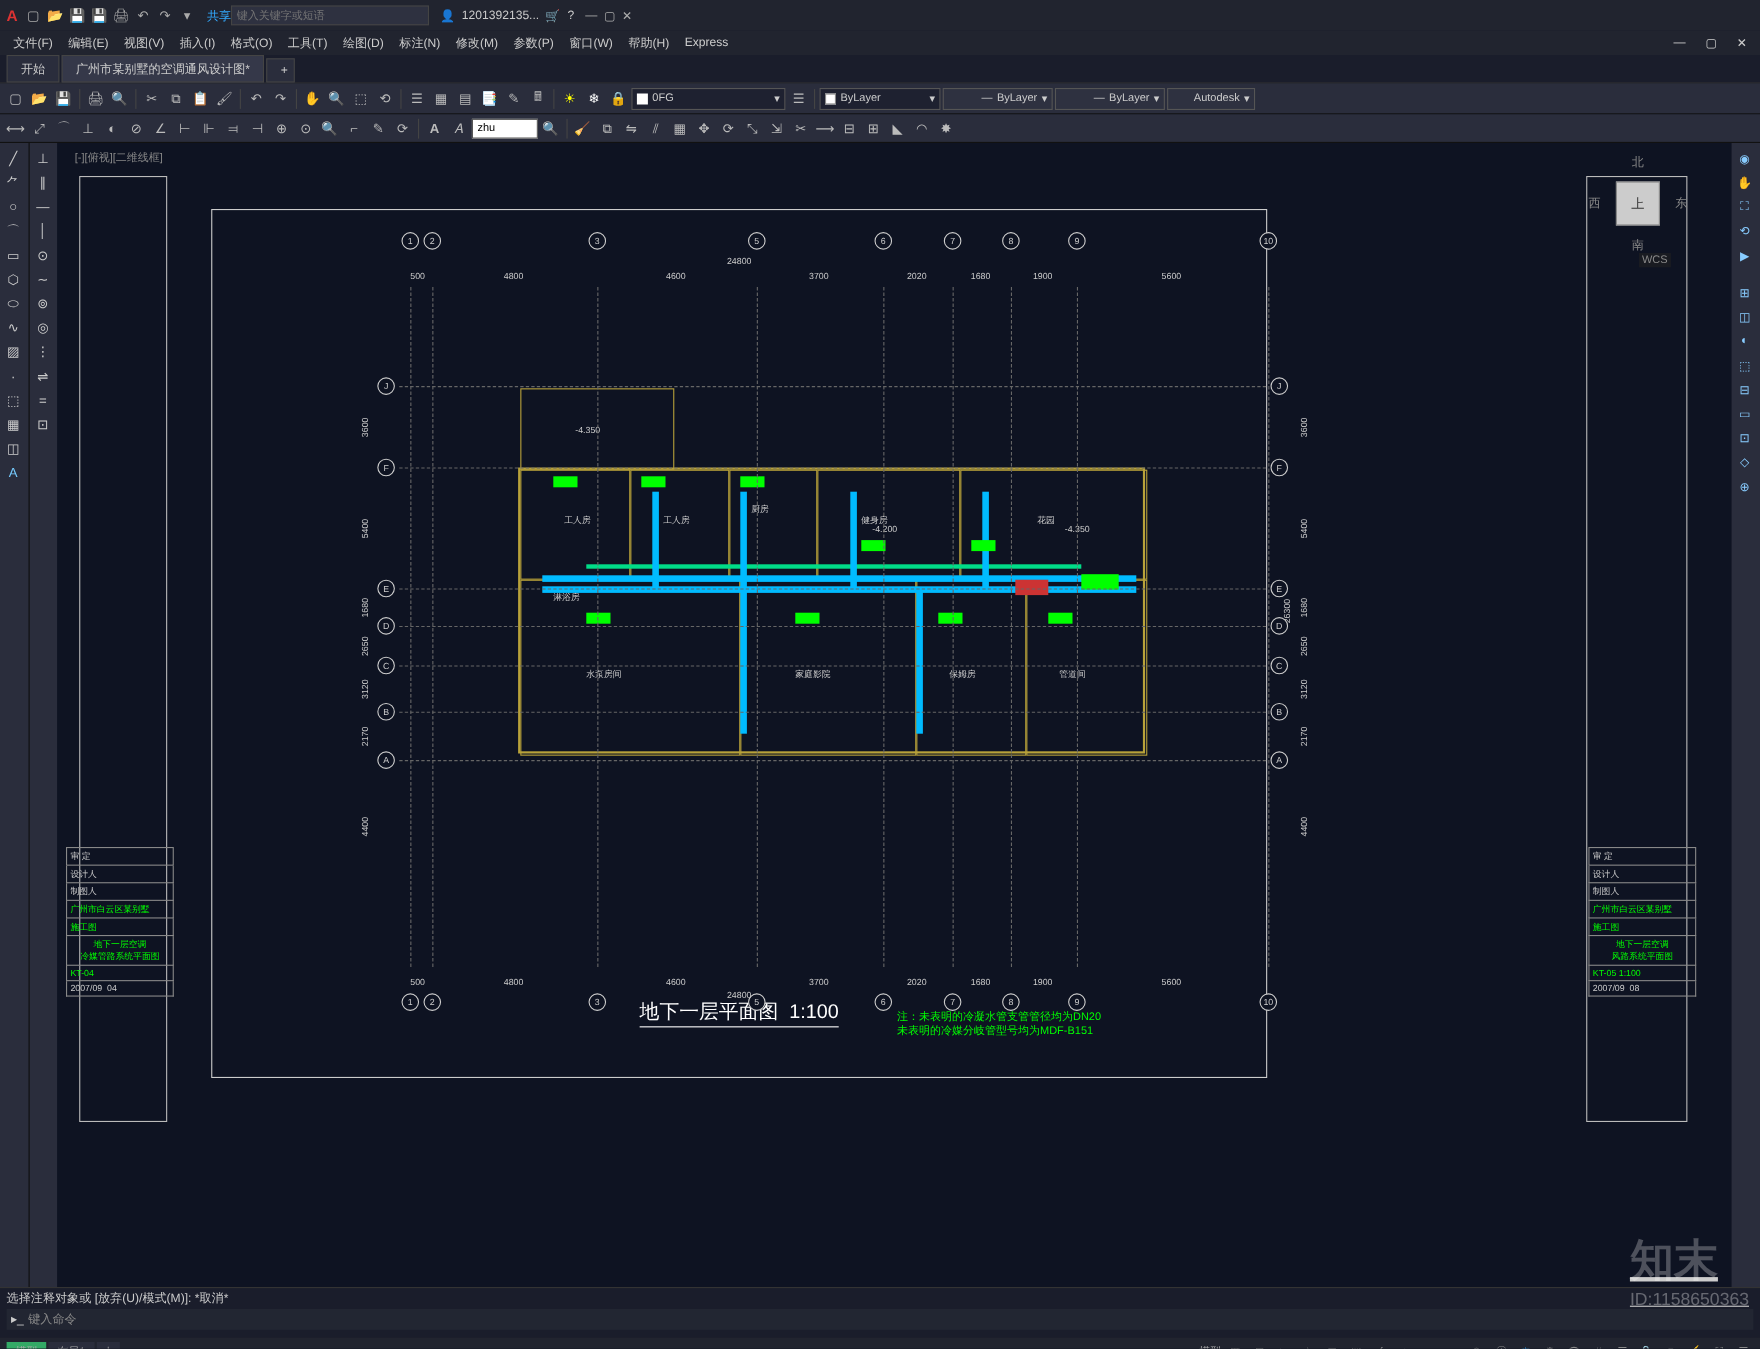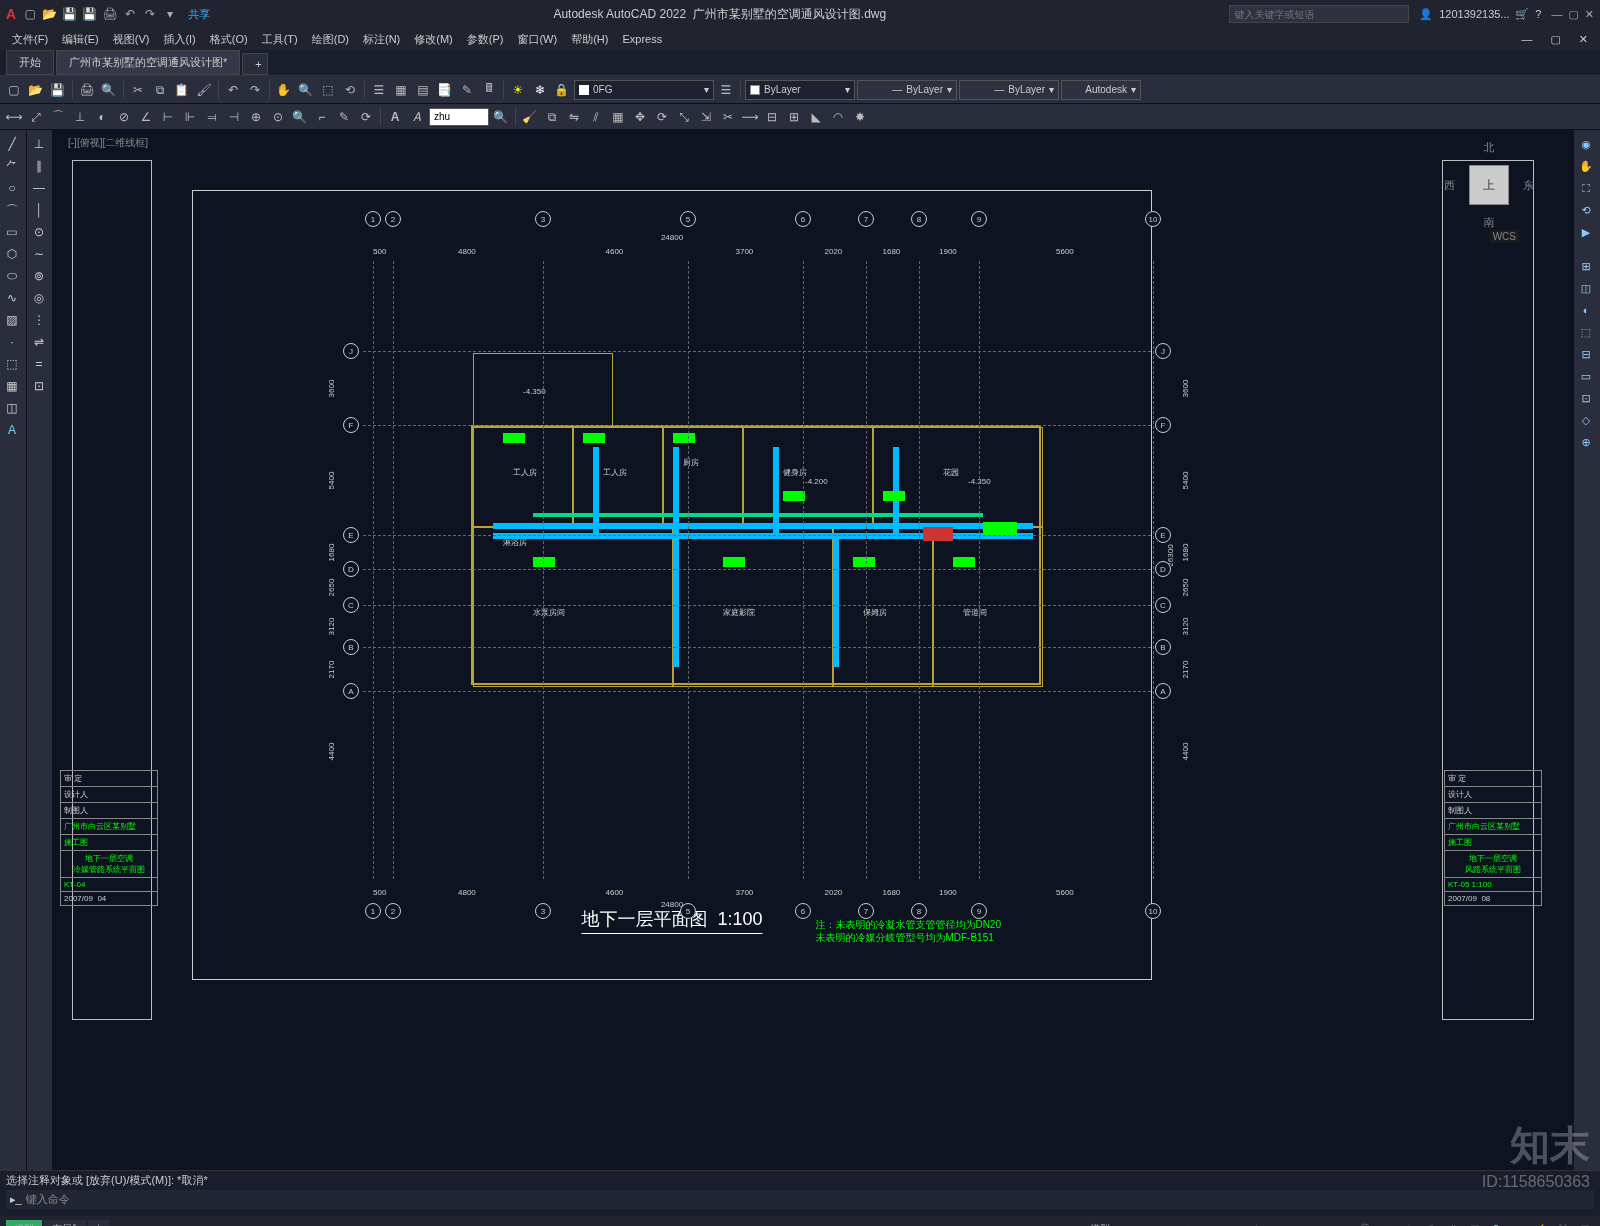--- a/index.html
+++ b/index.html
@@ -55,44 +55,41 @@
 .titleblk .row{border:1px solid #888;padding:2px 3px;border-top:none;}
 .titleblk .row:first-child{border-top:1px solid #888;}
 .titleblk .grn{color:#0f0;}
 .cmdarea{background:#1a1d2b;height:46px;border-top:1px solid #333;padding:2px 6px;font-size:11px;color:#ccc;}
 .cmdline{display:flex;align-items:center;gap:4px;background:#222632;padding:2px 4px;margin-top:2px;}
 .statusbar{height:26px;background:#21242f;display:flex;align-items:center;padding:0 6px;font-size:10px;color:#aaa;gap:8px;}
 .statusbar .tabs{display:flex;gap:2px;}
 .statusbar .tabs span{padding:2px 8px;background:#2a2d3c;}
 .statusbar .right{margin-left:auto;display:flex;gap:4px;align-items:center;}
 .sicon{width:18px;height:18px;display:flex;align-items:center;justify-content:center;color:#888;}
-.wm{position:absolute;right:10px;bottom:35px;text-align:right;pointer-events:none;}
+.wm{position:absolute;right:10px;bottom:35px;pointer-events:none;text-decoration:underline;}
 .wm .b{font-size:40px;color:#ffffff44;font-weight:bold;}
 .wm .s{font-size:16px;color:#ffffff55;}
 .topleft{position:absolute;top:6px;left:16px;color:#888;font-size:10px;}
 </style>
 </head>
 <body>
 
 <div class="titlebar">
   <span class="logo">A</span>
   <div class="qat">
     <span>▢</span>
     <span>📂</span>
     <span>💾</span>
     <span>💾</span>
     <span>🖨</span>
     <span>↶</span>
     <span>↷</span>
     <span>▾</span>
   </div>
   <span class="share">共享</span>
-  <div class="center">
-    <span>Autodesk AutoCAD 2022</span>&nbsp;&nbsp;<span>广州市某别墅的空调通风设计图.dwg</span>
-  </div>
   <input class="search" placeholder="键入关键字或短语" style="">
   <div class="user">
     <span>👤</span>
     <span>1201392135...</span>
     <span>🛒</span>
     <span>?</span>
   </div>
   <div class="winbtn">
     <span>—</span>
     <span>▢</span>
@@ -307,21 +304,21 @@
         <div class="dim" style="left:210px;top:30px;color:#ccc">厨房</div>
         <div class="dim" style="left:310px;top:40px;color:#ccc">健身房</div>
         <div class="dim" style="left:470px;top:40px;color:#ccc">花园</div>
         <div class="dim" style="left:30px;top:110px;color:#ccc">淋浴房</div>
         <div class="dim" style="left:60px;top:180px;color:#ccc">水泵房间</div>
         <div class="dim" style="left:250px;top:180px;color:#ccc">家庭影院</div>
         <div class="dim" style="left:390px;top:180px;color:#ccc">保姆房</div>
         <div class="dim" style="left:490px;top:180px;color:#ccc">管道间</div>
 
         <div class="dim" style="left:50px;top:-40px;">-4.350</div>
-        <div class="dim" style="left:332px;top:50px;text-align:right;">-4.200</div>
+        <div class="dim" style="left:320px;top:50px;text-align:right;">-4.200</div>
         <div class="dim" style="left:495px;top:50px;">-4.350</div>
 
         <div class="duct" style="left:20px;top:96px;width:540px;"></div>
         <div class="duct" style="left:20px;top:106px;width:540px;"></div>
         <div class="duct" style="left:60px;top:86px;width:450px;height:4px;background:#0d8;"></div>
         <div class="duct2" style="left:120px;top:20px;height:90px;"></div>
         <div class="duct2" style="left:200px;top:20px;height:90px;"></div>
         <div class="duct2" style="left:300px;top:20px;height:90px;"></div>
         <div class="duct2" style="left:420px;top:20px;height:90px;"></div>
         <div class="duct2" style="left:200px;top:110px;height:130px;"></div>

